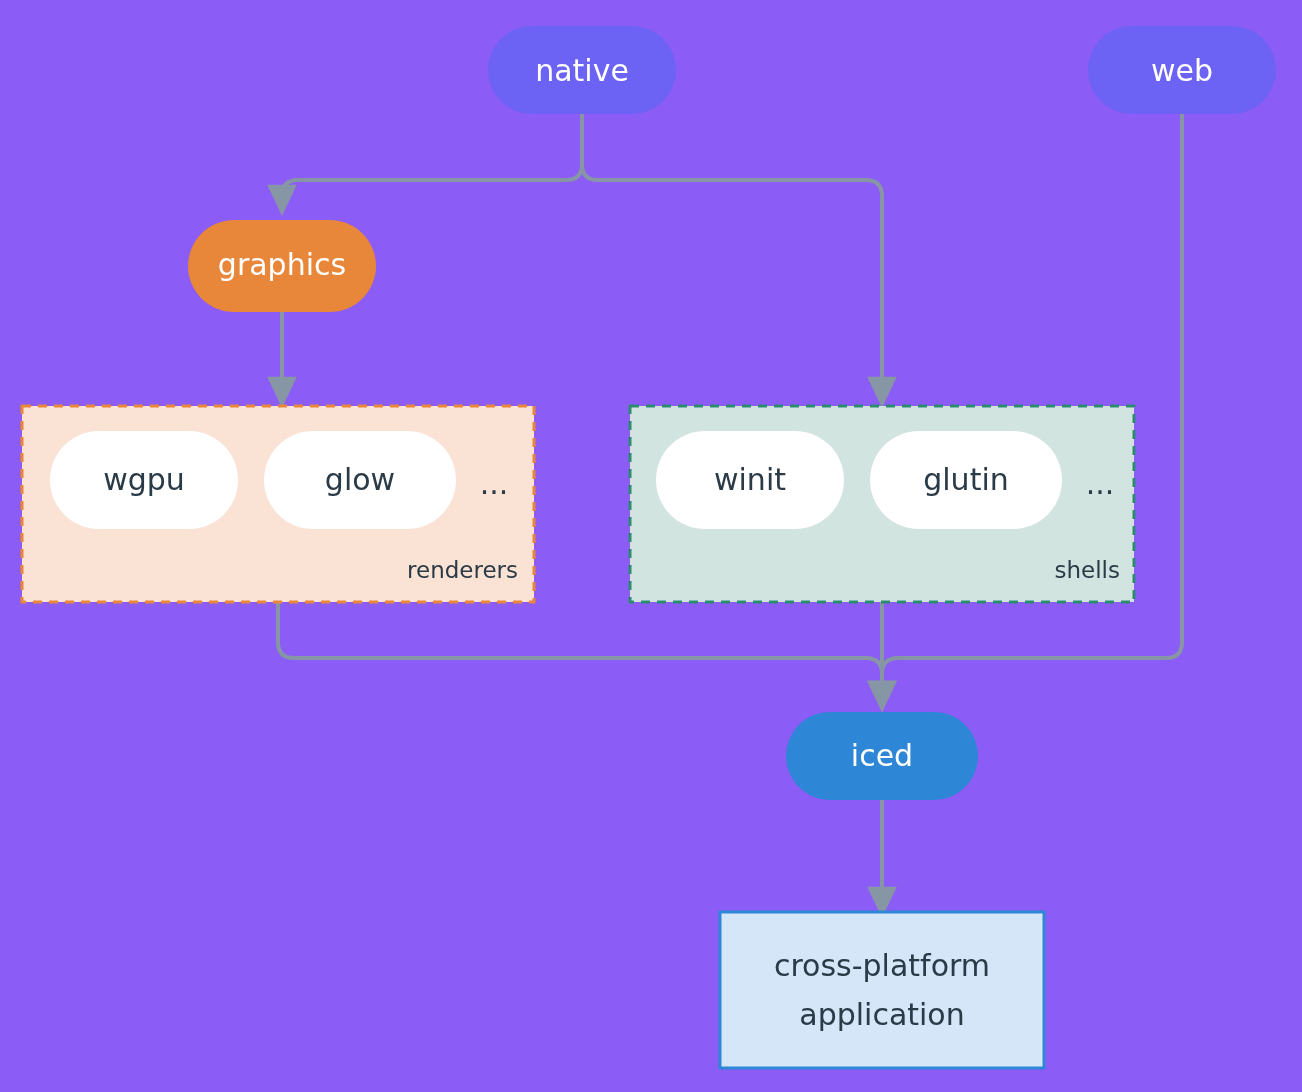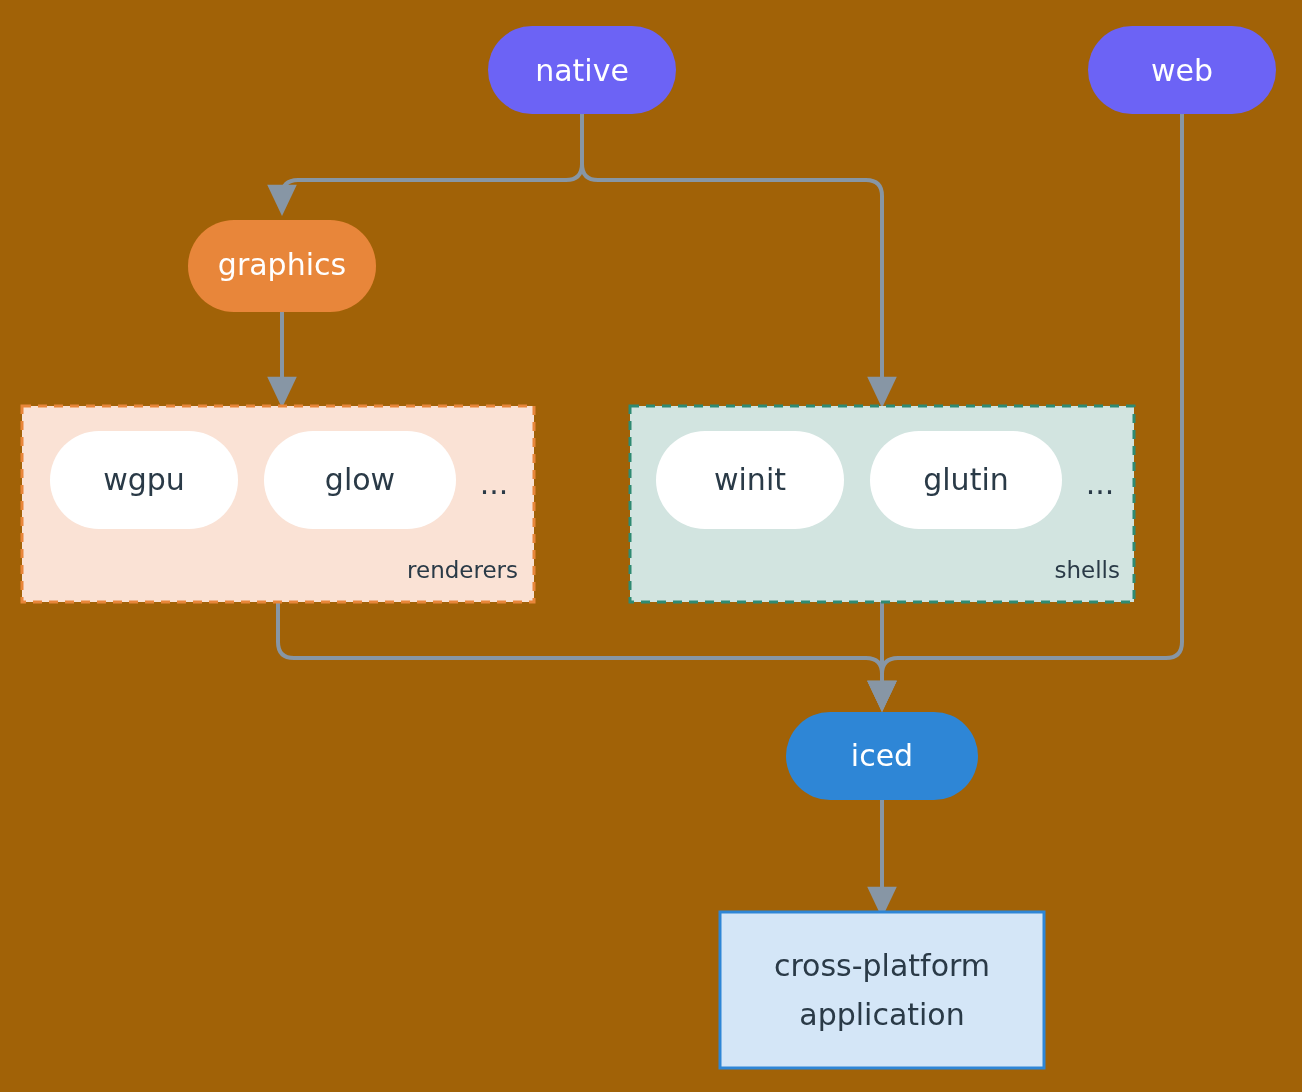--- a/index.html
+++ b/index.html
@@ -10,21 +10,21 @@
   body {
     width: 1302px;
     height: 1092px;
     overflow: hidden;
     font-family: "DejaVu Sans", sans-serif;
   }
   #diagram-root {
     position: relative;
     width: 1302px;
     height: 1092px;
-    background: #a16207;
+    background: #8b5cf6;
   }
   svg.diagram {
     display: block;
     width: 1302px;
     height: 1092px;
   }
   .node-label {
     font-family: "DejaVu Sans", sans-serif;
     font-size: 30px;
     text-anchor: middle;

